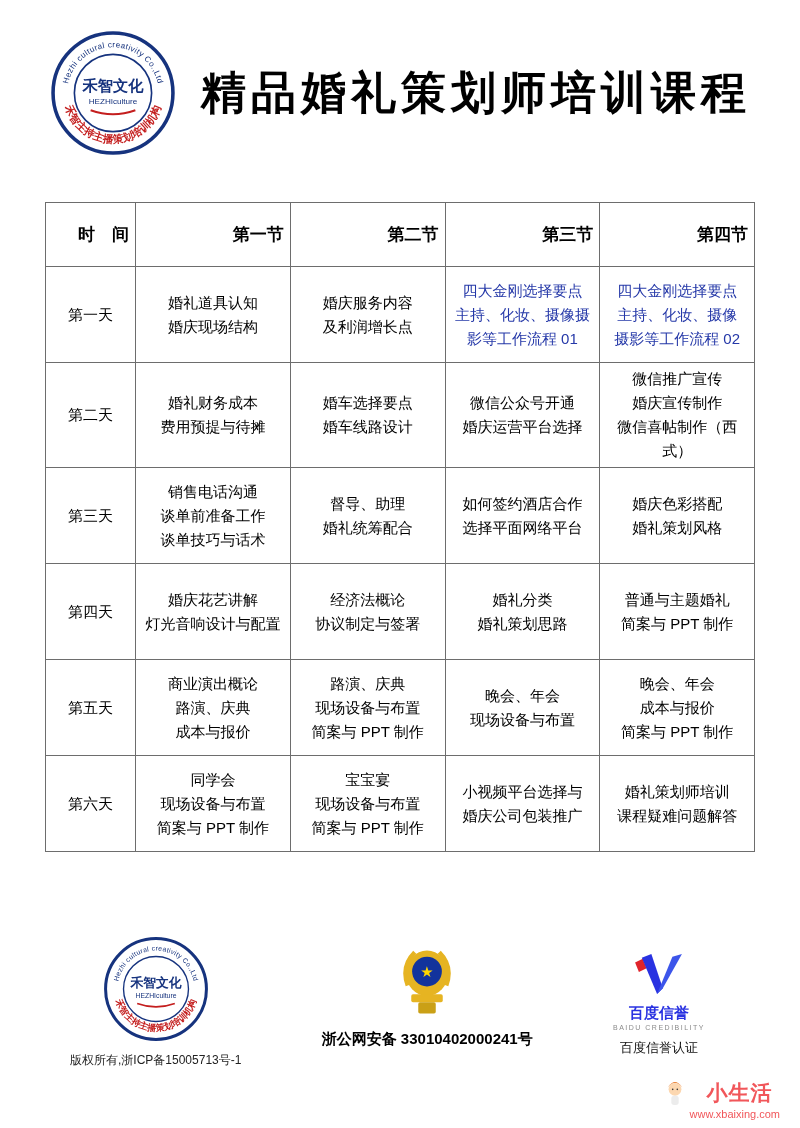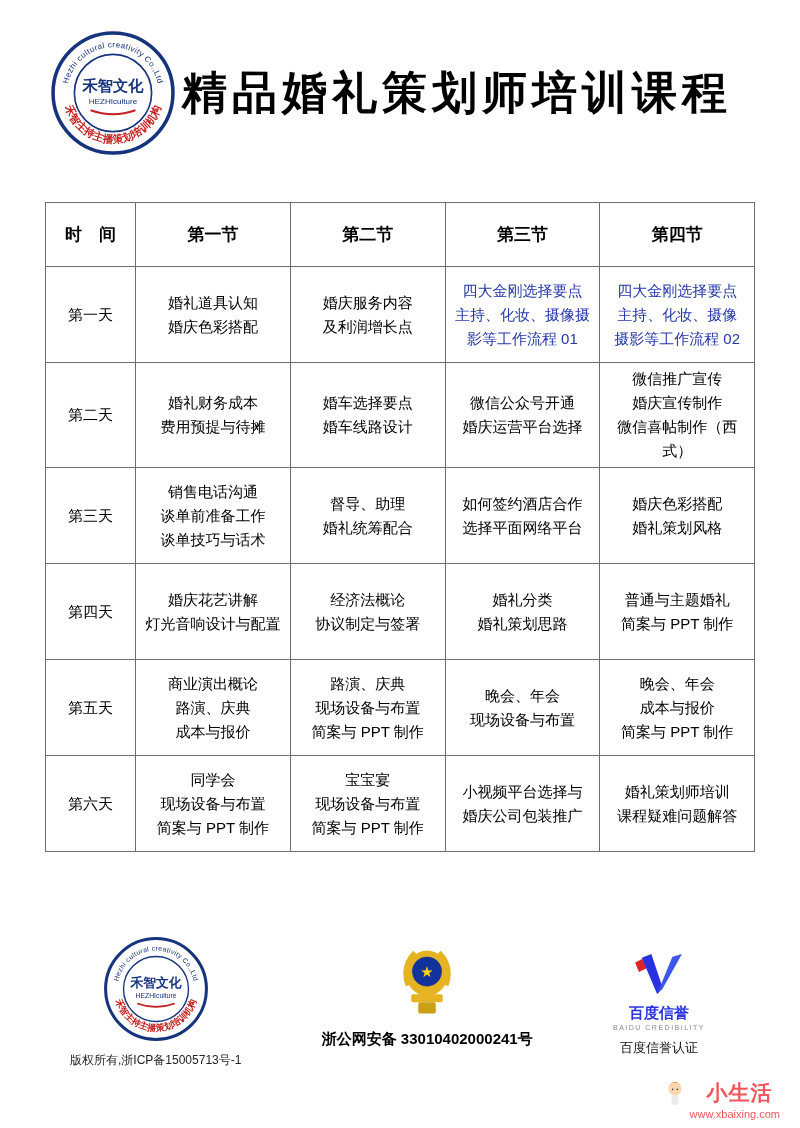--- a/index.html
+++ b/index.html
@@ -6,32 +6,32 @@
   html,body { background:#fff; }
   body {
     width:800px; height:1128px; position:relative; overflow:hidden;
     font-family:"Liberation Sans","DejaVu Sans",sans-serif; color:#000;
   }
   
   .header { display:flex; align-items:center; padding:30px 30px 0 50px; }
   .logo-wrap { flex:0 0 auto; width:126px; height:126px; }
   .logo-svg { width:100%; height:100%; display:block; }
   .title {
-    flex:1; font-size:45px; font-weight:bold;
+    flex:1; text-align:center; font-size:45px; font-weight:bold;
     letter-spacing:5px; color:#000; margin-left:6px; white-space:nowrap;
   }
   
   .schedule {
     width:710px; margin:46px auto 0; border-collapse:collapse; table-layout:fixed;
   }
   .schedule th, .schedule td {
     border:1px solid #6d6d6d; text-align:center; vertical-align:middle;
     padding:4px 6px;
   }
-  .schedule thead th { height:64px; font-size:17px; font-weight:bold; white-space:pre-line; }
+  .schedule thead th { height:64px; font-size:17px; font-weight:bold; white-space:pre-line;text-align:right; }
   .schedule tbody td { height:96px; font-size:15px; line-height:1.6; }
   .col-time { width:90px; }
   .day { font-size:16px; }
   .cell { white-space:pre-line; }
   .blue-text { color:#2538a8; }
   
   .footer {
     margin-top:84px; display:flex; justify-content:space-between;
     align-items:flex-start; padding:0 95px 0 70px;
   }
@@ -95,21 +95,21 @@
         <th>第一节</th>
         <th>第二节</th>
         <th>第三节</th>
         <th>第四节</th>
       </tr>
     </thead>
     <tbody>
       <tr>
         <td class="day">第一天</td>
         <td class="cell">婚礼道具认知
-婚庆色彩搭配</td>
+婚庆现场结构</td>
         <td class="cell">婚庆服务内容
 及利润增长点</td>
         <td class="cell blue-text">四大金刚选择要点
 主持、化妆、摄像摄
 影等工作流程 01</td>
         <td class="cell blue-text">四大金刚选择要点
 主持、化妆、摄像
 摄影等工作流程 02</td>
       </tr>
       <tr>

